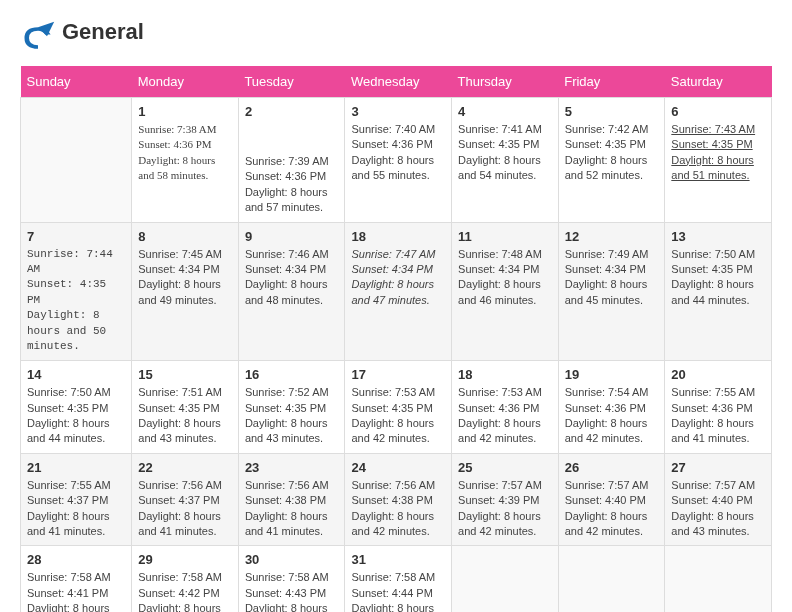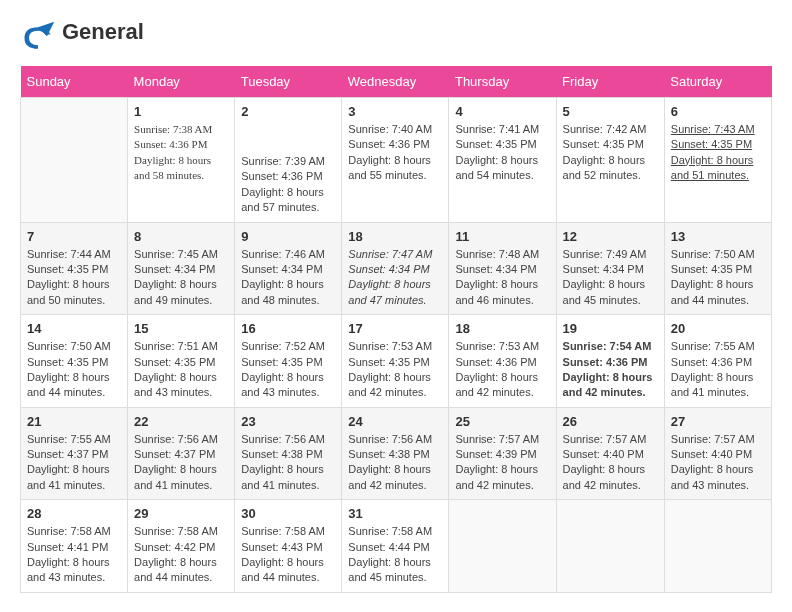--- a/index.html
+++ b/index.html
@@ -159,21 +159,21 @@
         <td>
           <div class="day-num">6</div>
           <div class="cell-text" style="white-space: pre-line; text-decoration: underline;">Sunrise: 7:43 AM
 Sunset: 4:35 PM
 Daylight: 8 hours and 51 minutes.</div>
         </td>
       </tr>
       <tr>
         <td>
           <div class="day-num">7</div>
-          <div class="cell-text" style="white-space: pre-line;">Sunrise: 7:44 AM
+          <div class="cell-text" style="white-space: pre-line; font-family: Liberation Mono, monospace;">Sunrise: 7:44 AM
 Sunset: 4:35 PM
 Daylight: 8 hours and 50 minutes.</div>
         </td>
         <td>
           <div class="day-num">8</div>
           <div class="cell-text" style="white-space: pre-line;">Sunrise: 7:45 AM
 Sunset: 4:34 PM
 Daylight: 8 hours and 49 minutes.</div>
         </td>
         <td>
@@ -233,21 +233,21 @@
 Daylight: 8 hours and 42 minutes.</div>
         </td>
         <td>
           <div class="day-num">18</div>
           <div class="cell-text" style="white-space: pre-line;">Sunrise: 7:53 AM
 Sunset: 4:36 PM
 Daylight: 8 hours and 42 minutes.</div>
         </td>
         <td>
           <div class="day-num">19</div>
-          <div class="cell-text" style="white-space: pre-line; font-weight: bold;">Sunrise: 7:54 AM
+          <div class="cell-text" style="white-space: pre-line;">Sunrise: 7:54 AM
 Sunset: 4:36 PM
 Daylight: 8 hours and 42 minutes.</div>
         </td>
         <td>
           <div class="day-num">20</div>
           <div class="cell-text" style="white-space: pre-line;">Sunrise: 7:55 AM
 Sunset: 4:36 PM
 Daylight: 8 hours and 41 minutes.</div>
         </td>
       </tr>

